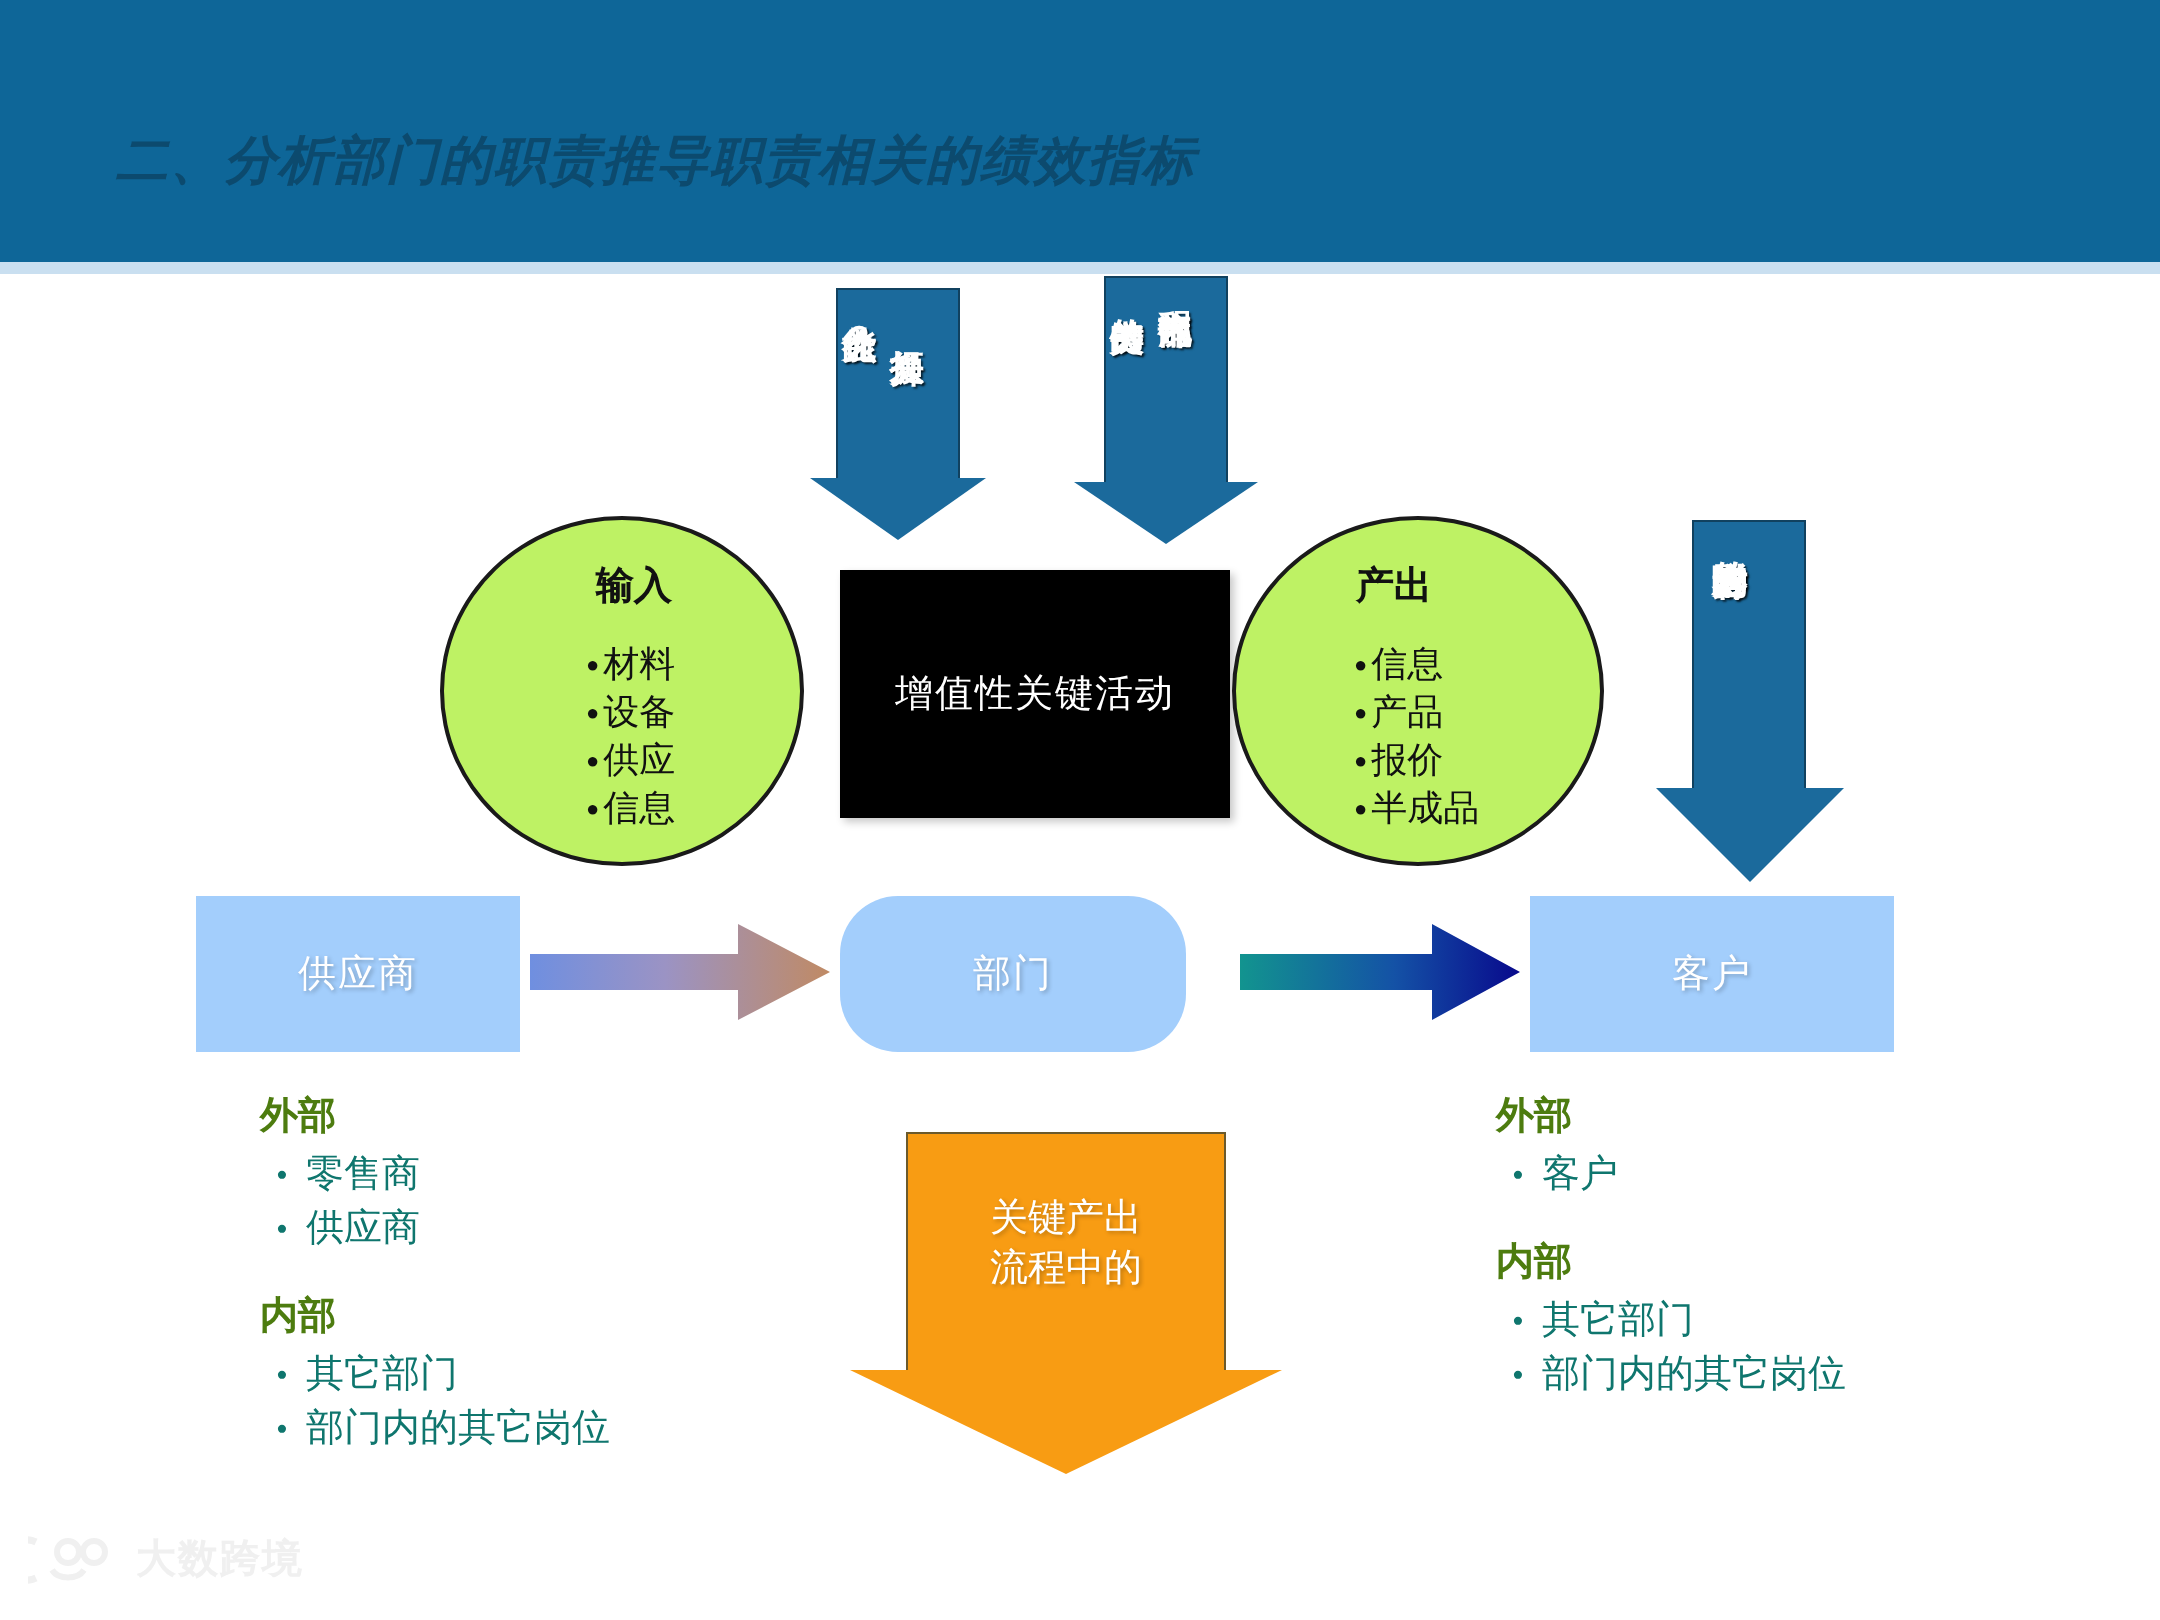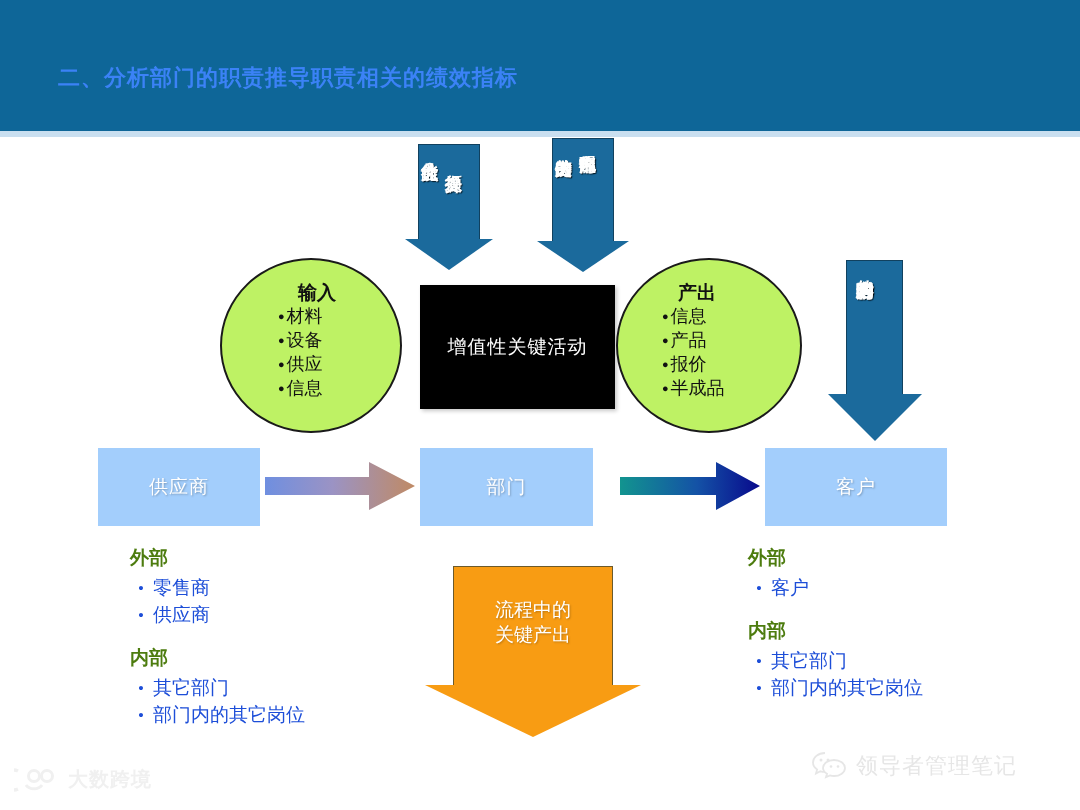--- a/index.html
+++ b/index.html
@@ -16,23 +16,24 @@
   .header{
     position:absolute;left:0;top:0;width:1080px;height:131px;
     background:#0e6698;
   }
   .header-rule{
     position:absolute;left:0;top:131px;width:1080px;height:6px;
     background:#c9dff0;
   }
   .header-title{
     position:absolute;left:58px;top:63px;
-    font-size:22px;font-weight:700;color:#3b82f6;
+    font-size:26px;font-weight:700;color:#0c4a6e;
     letter-spacing:1px;white-space:nowrap;
     font-family:"Liberation Serif","DejaVu Serif",serif;
+    font-style:italic;
   }
 
   
   #arrow-capability{position:absolute;left:405px;top:144px;width:88px;height:126px;}
   #arrow-capability .shaft{
     position:absolute;left:13px;top:0;width:62px;height:96px;
     background:#1b6a9c;border:1px solid #11415f;border-bottom:none;box-sizing:border-box;
   }
   #arrow-capability .head{
     position:absolute;left:0;top:95px;width:0;height:0;
@@ -100,22 +101,22 @@
   #ellipse-input{left:220px;top:258px;width:182px;height:175px;}
   #ellipse-output{left:616px;top:258px;width:186px;height:175px;}
   .ellipse .etitle{
     position:absolute;width:100%;text-align:center;
     font-size:19px;font-weight:700;color:#111;
     font-family:"Liberation Serif","DejaVu Serif",serif;
   }
   #ellipse-input .etitle{top:20px;left:6px;}
   #ellipse-output .etitle{top:20px;left:-12px;}
   .ellipse ul{
-    list-style:none;margin:0;padding:0;position:absolute;
-    font-family:Liberation Mono, monospace;
+    list-style:none;margin:15px;padding:0;position:absolute;
+    font-family:Liberation Serif, serif;
   }
   #ellipse-input ul{top:46px;left:56px;}
   #ellipse-output ul{top:46px;left:44px;}
   .ellipse li{
     font-size:18px;color:#111;line-height:1.33;white-space:nowrap;
   }
   .ellipse li::before{content:"\25CF";font-size:11px;margin-right:2px;vertical-align:2px;}
 
   
   #box-core{
@@ -130,21 +131,21 @@
     text-shadow:1px 1px 2px rgba(0,0,0,.3);
   }
 
   
   .chain-box{
     position:absolute;top:448px;height:78px;
     background:#a3cefc;
     display:flex;align-items:center;justify-content:center;
   }
   #chain-supplier{left:98px;width:162px;}
-  #chain-dept{left:420px;width:173px;}
+  #chain-dept{left:420px;width:173px;border-radius:29px;}
   #chain-customer{left:765px;width:182px;}
   .chain-box .label{
     color:#ffffff;font-size:19px;font-weight:500;letter-spacing:1px;
     font-family:"Liberation Serif","DejaVu Serif",serif;
     text-shadow:1px 1px 2px rgba(0,0,0,.25);
   }
 
   .chain-arrow{position:absolute;top:460px;height:52px;}
   #chain-arrow-1{left:265px;width:150px;}
   #chain-arrow-2{left:620px;width:140px;}
@@ -170,21 +171,21 @@
   
   .note-col{position:absolute;font-family:"Liberation Serif","DejaVu Serif",serif;}
   #notes-left{left:130px;top:545px;}
   #notes-right{left:748px;top:545px;}
   .note-group{margin-bottom:16px;}
   .note-heading{
     font-size:19px;font-weight:700;color:#4d7c0f;margin-bottom:4px;
   }
   .note-col ul{list-style:none;margin:0;padding:0 0 0 8px;}
   .note-col li{
-    font-size:19px;color:#1d4ed8;line-height:1.42;white-space:nowrap;
+    font-size:19px;color:#0f766e;line-height:1.42;white-space:nowrap;
   }
   .note-col li::before{
     content:"\2022";font-size:17px;margin-right:9px;
   }
 
   
   #watermark-left{
     position:absolute;left:14px;top:766px;
     display:flex;align-items:center;gap:8px;opacity:.92;
   }
@@ -289,22 +290,22 @@
   </div>
 
   <div class="chain-box" id="chain-customer">
     <span class="label">客户</span>
   </div>
 
   <div id="arrow-key-output">
     <div class="shaft"></div>
     <div class="head"></div>
     <div class="oatext">
+      <div>关键产出</div>
       <div>流程中的</div>
-      <div>关键产出</div>
     </div>
   </div>
 
   <div class="note-col" id="notes-left">
     <div class="note-group">
       <div class="note-heading">外部</div>
       <ul>
         <li>零售商</li>
         <li>供应商</li>
       </ul>
@@ -337,25 +338,14 @@
   <div id="watermark-left">
     <svg width="46" height="26" viewBox="0 0 46 26">
       <path d="M4,4 a10,10 0 1 0 0,18" fill="none" stroke="#efefef" stroke-width="3.5"></path>
       <circle cx="20" cy="9" r="5.5" fill="none" stroke="#efefef" stroke-width="3"></circle>
       <circle cx="33" cy="9" r="5.5" fill="none" stroke="#efefef" stroke-width="3"></circle>
       <path d="M12,18 a9,7 0 0 0 16,0" fill="none" stroke="#efefef" stroke-width="3"></path>
     </svg>
     <span class="wm-text">大数跨境</span>
   </div>
 
-  <div id="watermark-right">
-    <svg width="34" height="30" viewBox="0 0 34 30">
-      <path d="M13,2 C6,2 1,6.5 1,11.5 C1,14.3 2.6,16.8 5.1,18.4 L4,22.5 L8.4,20.3 C9.8,20.7 11.4,20.9 13,20.9" fill="none" stroke="#dedede" stroke-width="1.8"></path>
-      <circle cx="9" cy="9" r="1.5" fill="#dedede"></circle>
-      <circle cx="16" cy="9" r="1.5" fill="#dedede"></circle>
-      <path d="M22,9 C28,9 33,12.6 33,17 C33,21.4 28,25 22,25 C20.6,25 19.2,24.8 18,24.4 L14,26.2 L15,22.8 C12.6,21.3 11,19.3 11,17 C11,12.6 16,9 22,9 Z" fill="none" stroke="#dedede" stroke-width="1.8"></path>
-      <circle cx="19" cy="15.5" r="1.3" fill="#dedede"></circle>
-      <circle cx="26" cy="15.5" r="1.3" fill="#dedede"></circle>
-    </svg>
-    <span class="wm-text">领导者管理笔记</span>
-  </div>
 
 </div>
 
 </body></html>

